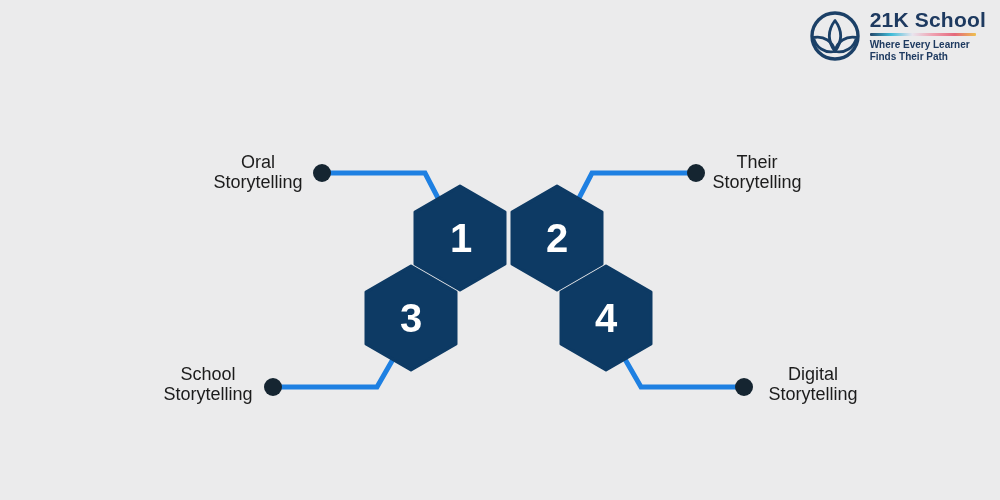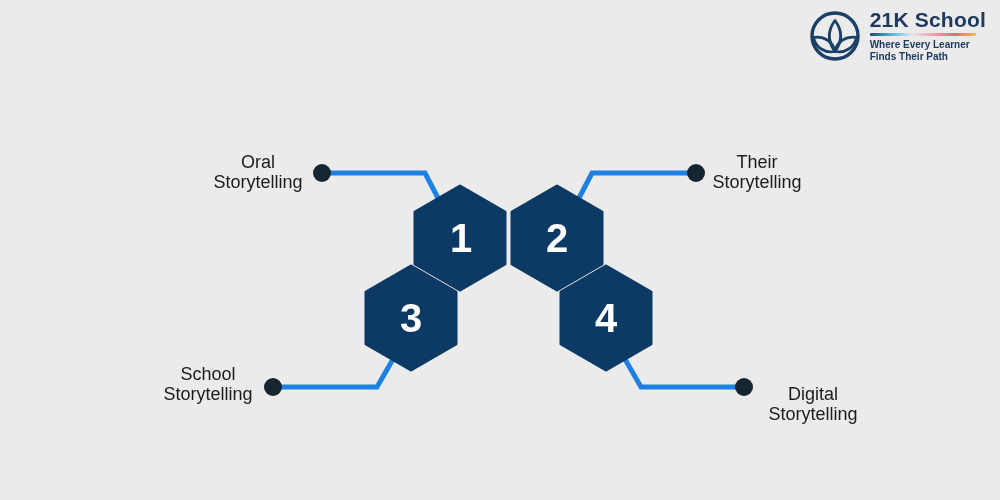--- a/index.html
+++ b/index.html
@@ -75,21 +75,21 @@
     width: 200px;
     text-align: center;
     font-size: 18px;
     line-height: 20px;
     color: #1c1c1c;
     white-space: pre-line;
   }
   .label-oral    { left: 158px; top: 152px; }
   .label-visual  { left: 657px; top: 152px; }
   .label-written { left: 108px; top: 364px; }
-  .label-digital { left: 713px; top: 384px; }
+  .label-digital { left: 713px; top: 364px; }
 </style>
 </head>
 <body>
 
 <div class="canvas">
 
   <div class="logo">
     <svg class="logo-icon" viewBox="0 0 52 52">
       <circle cx="26" cy="26" r="23" fill="none" stroke="#1b4067" stroke-width="3.4"></circle>
       <path d="M26,10.5 C18.5,20.5 18.5,31 26,41.5 C33.5,31 33.5,20.5 26,10.5 Z" fill="none" stroke="#1b4067" stroke-width="2.8" stroke-linejoin="round"></path>

